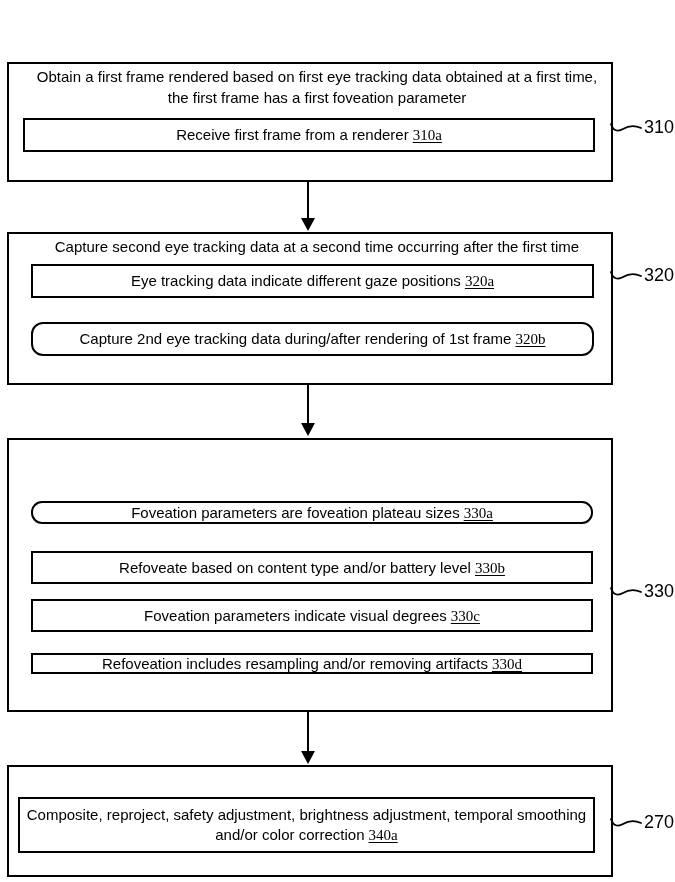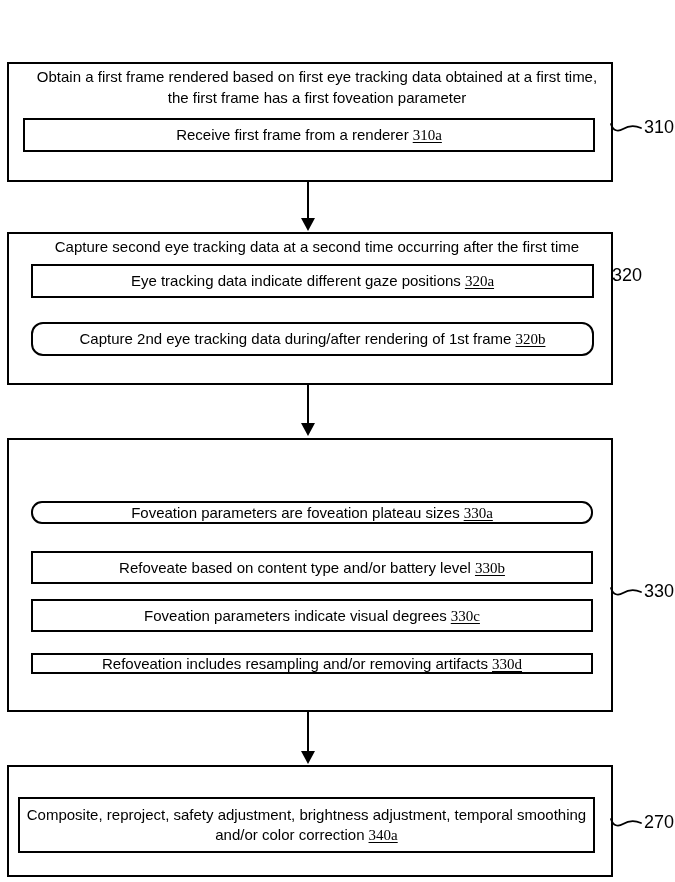--- a/index.html
+++ b/index.html
@@ -131,21 +131,21 @@
       <div class="line">
         <span>Eye tracking data indicate different gaze positions</span><span class="sub-ref">320a</span>
       </div>
     </div>
     <div class="sub-box" style="left:22px; top:88px; width:563px; height:34px;border-radius:12px;">
       <div class="line">
         <span>Capture 2nd eye tracking data during/after rendering of 1st frame</span><span class="sub-ref">320b</span>
       </div>
     </div>
   </div>
-  <div class="ref-label" style="top:264px;flex-direction:column;">
+  <div class="ref-label" style="top:264px;">
     <svg width="33" height="16" viewBox="0 0 33 16">
       <path d="M1,5 C3,12 8,13 13,10 C18,7 24,6 31,9" fill="none" stroke="#000000" stroke-width="1.8" stroke-linecap="round"></path>
     </svg>
     <span class="ref-number">320</span>
   </div>
 
   <div class="arrow" style="left:301px; top:385px; height:51px;">
     <div class="shaft"></div>
     <div class="head"></div>
   </div>

